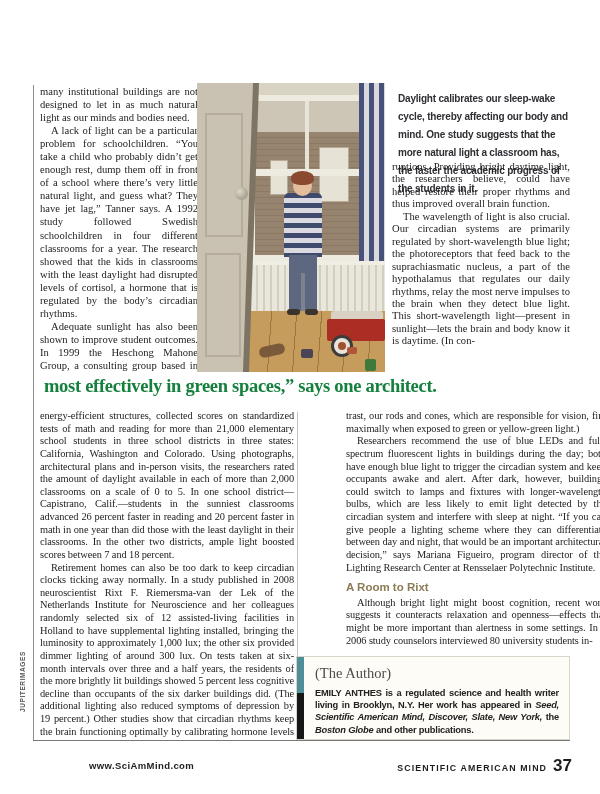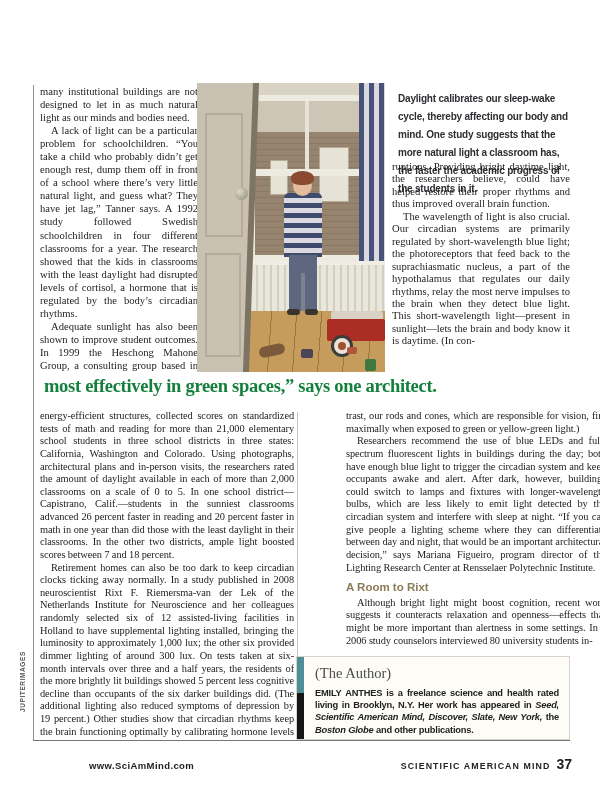--- a/index.html
+++ b/index.html
@@ -43,21 +43,21 @@
                   font-size:14.5px;color:#4c4c4c;}
   .author-bio{position:absolute;left:18px;top:30px;width:244px;
               font-family:"Liberation Sans",sans-serif;font-weight:700;font-size:9.3px;
               line-height:12.2px;color:#222;text-align:justify;letter-spacing:-0.2px;}
   
   .footer-left{position:absolute;left:41px;top:760px;font-family:"Liberation Sans",sans-serif;
                font-weight:700;font-size:9.5px;letter-spacing:.4px;color:#1d1d1d;margin-left:48px;}
   .footer-right{position:absolute;right:28px;top:756px;display:flex;align-items:baseline;gap:6px;
                 font-family:"Liberation Sans",sans-serif;color:#1d1d1d;}
   .footer-right .mag{font-weight:700;font-size:8.8px;letter-spacing:1.1px;}
-  .footer-right .pageno{font-weight:700;font-size:14px;letter-spacing:0;}
+  .footer-right .pageno{font-weight:700;font-size:17px;letter-spacing:0;}
   
   .photo{position:absolute;left:197px;top:83px;width:188px;height:289px;overflow:hidden;background:#d9d3c4;}
   .ph-window{position:absolute;left:52px;top:12px;width:116px;height:166px;background:#b9ac9b;
              border:6px solid #edeadf;box-sizing:border-box;}
   .ph-sky{position:absolute;left:0;top:0;width:100%;height:26%;background:#cdc6b6;}
   .ph-bricks{position:absolute;left:0;top:20%;width:100%;height:80%;
              background:repeating-linear-gradient(180deg,#97846f 0 5px,#8b7766 5px 6px);}
   .ph-bldgwin{position:absolute;background:#e6e2d6;border:1px solid #b7aa95;}
   .ph-sash-h{position:absolute;left:0;top:44%;width:100%;height:7px;background:#edeadf;}
   .ph-sash-v{position:absolute;left:48%;top:0;width:4px;height:44%;background:#e7e3d7;}
@@ -161,21 +161,21 @@
     <div class="section-heading">A Room to Rixt</div>
     <p class="ind">Although bright light might boost cognition, recent work suggests it counteracts relaxation and openness—effects that might be more important than alertness in some settings. In a 2006 study counselors interviewed 80 university students in-</p>
   </div>
 
   <div class="author-box">
     <div class="author-bar">
       <div class="teal"></div>
       <div class="black"></div>
     </div>
     <div class="author-heading">(The Author)</div>
-    <div class="author-bio"><span>EMILY ANTHES</span><span> is a freelance science and health rated living in Brooklyn, N.Y. Her work has appeared in </span><span style="font-style: italic;">Seed, Scientific American Mind, Discover, Slate, New York,</span><span> the </span><span style="font-style: italic;">Boston Globe</span><span> and other publications.</span></div>
+    <div class="author-bio"><span>EMILY ANTHES</span><span> is a regulated science and health writer living in Brooklyn, N.Y. Her work has appeared in </span><span style="font-style: italic;">Seed, Scientific American Mind, Discover, Slate, New York,</span><span> the </span><span style="font-style: italic;">Boston Globe</span><span> and other publications.</span></div>
   </div>
 
   <div class="footer-left">www.SciAmMind.com</div>
   <div class="footer-right">
     <span class="mag">SCIENTIFIC AMERICAN MIND</span>
     <span class="pageno">37</span>
   </div>
 
 </div>
 

